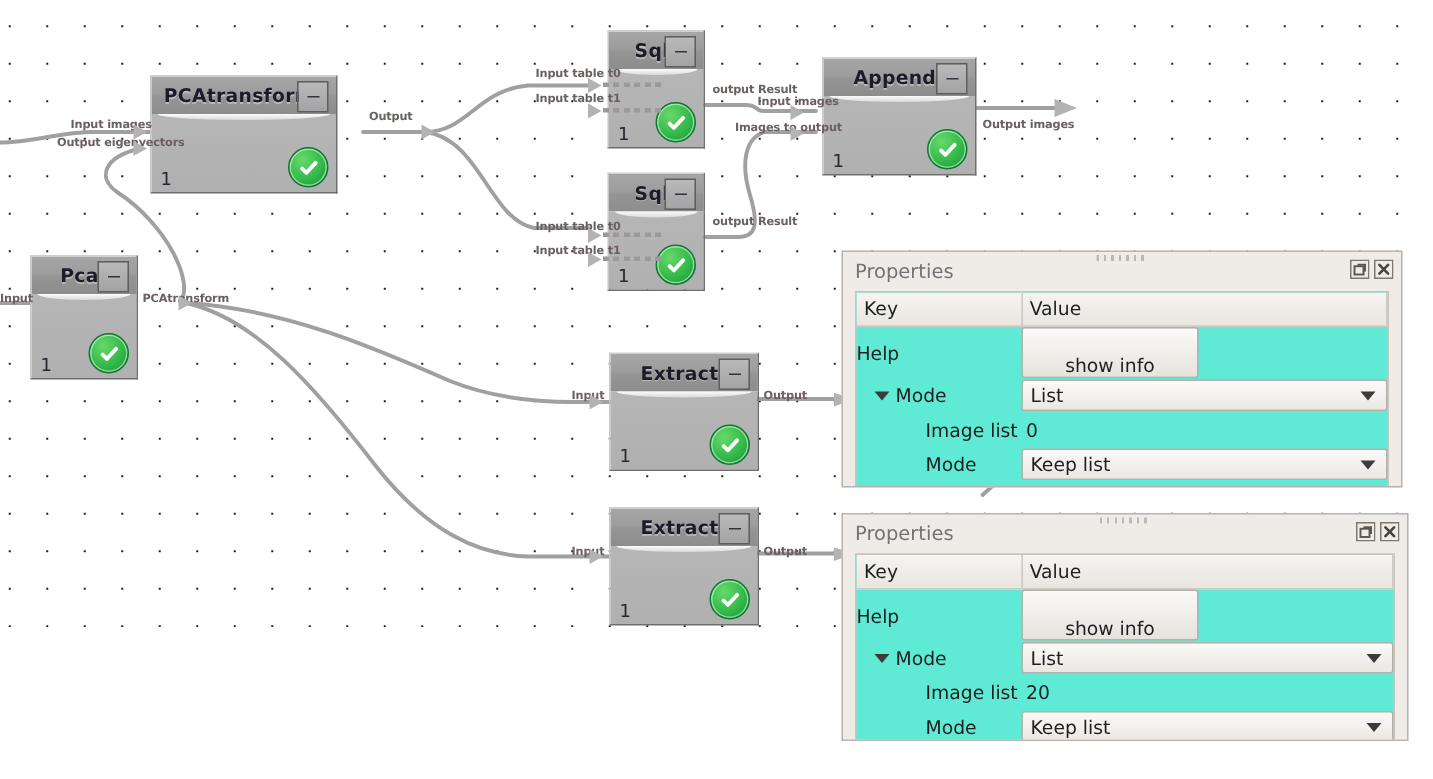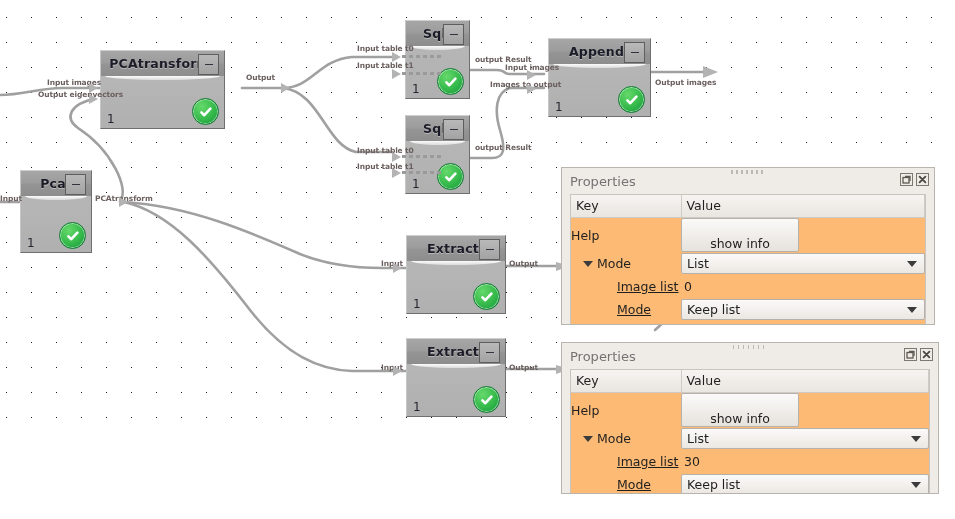--- a/index.html
+++ b/index.html
@@ -85,31 +85,31 @@
   }
   .panel .titlebar{position:relative;height:26px;display:flex;align-items:center;}
   .panel .titlebar .ptitle{font-size:13px;color:#737373;margin-left:8px;}
   .panel .grip{position:absolute;left:50%;top:2px;transform:translateX(-50%);
     width:34px;height:4px;
     background:repeating-linear-gradient(to right,#bdb8b1 0,#bdb8b1 1.5px,rgba(0,0,0,0) 1.5px,rgba(0,0,0,0) 5px);}
   .panel .wbtns{position:absolute;right:5px;top:5px;display:flex;gap:3px;}
   .panel .wbtn{width:13px;height:13px;display:flex;align-items:center;justify-content:center;}
   .panel .wbtn svg{display:block;}
   .panel .tablewrap{position:absolute;left:8px;right:8px;top:26px;bottom:0;
-    background:#fdba74;border:1px solid #c9c4bd;border-bottom:none;overflow:hidden;}
+    background:#5eead4;border:1px solid #c9c4bd;border-bottom:none;overflow:hidden;}
   table.props{width:100%;border-collapse:collapse;table-layout:fixed;}
   table.props th{
     background:linear-gradient(to bottom,#f6f4f1,#e9e5e0);
     border-right:1px solid #cfcac3;border-bottom:1px solid #cfcac3;
     text-align:left;font-weight:normal;font-size:12.5px;color:#1f1f1f;
     padding:1px 0 2px 5px;height:19px;
   }
   table.props td{font-size:12.5px;color:#1f1f1f;padding:0;height:23px;vertical-align:middle;}
   td.keycell{padding-left:26px;}
-  td.keycell.sub{padding-left:46px;text-align:left;text-decoration:underline;}
+  td.keycell.sub{padding-left:46px;text-align:left;}
   td.keycell.grp{padding-left:12px;position:relative;}
   .caret{position:absolute;left:12px;top:50%;transform:translateY(-50%);
     width:0;height:0;border-left:5px solid transparent;border-right:5px solid transparent;
     border-top:6px solid #3b3b3b;}
   td.keycell.grp span.lbl{margin-left:14px;}
   .valcell{padding-right:4px;}
   .btn-showinfo{
     display:inline-block;box-sizing:border-box;height:19px;line-height:17px;
     min-width:118px;text-align:center;font-size:12.5px;color:#1f1f1f;
     background:linear-gradient(to bottom,#fbfaf9,#e6e2dc);
@@ -450,21 +450,21 @@
           <td class="valcell">
             <span class="combo">
               <span>List</span>
               <span class="arr"></span>
             </span>
           </td>
         </tr>
         <tr>
           <td class="keycell sub">Image list</td>
           <td class="valcell">
-            <span class="plaintext">30</span>
+            <span class="plaintext">20</span>
           </td>
         </tr>
         <tr>
           <td class="keycell sub">Mode</td>
           <td class="valcell">
             <span class="combo">
               <span>Keep list</span>
               <span class="arr"></span>
             </span>
           </td>

